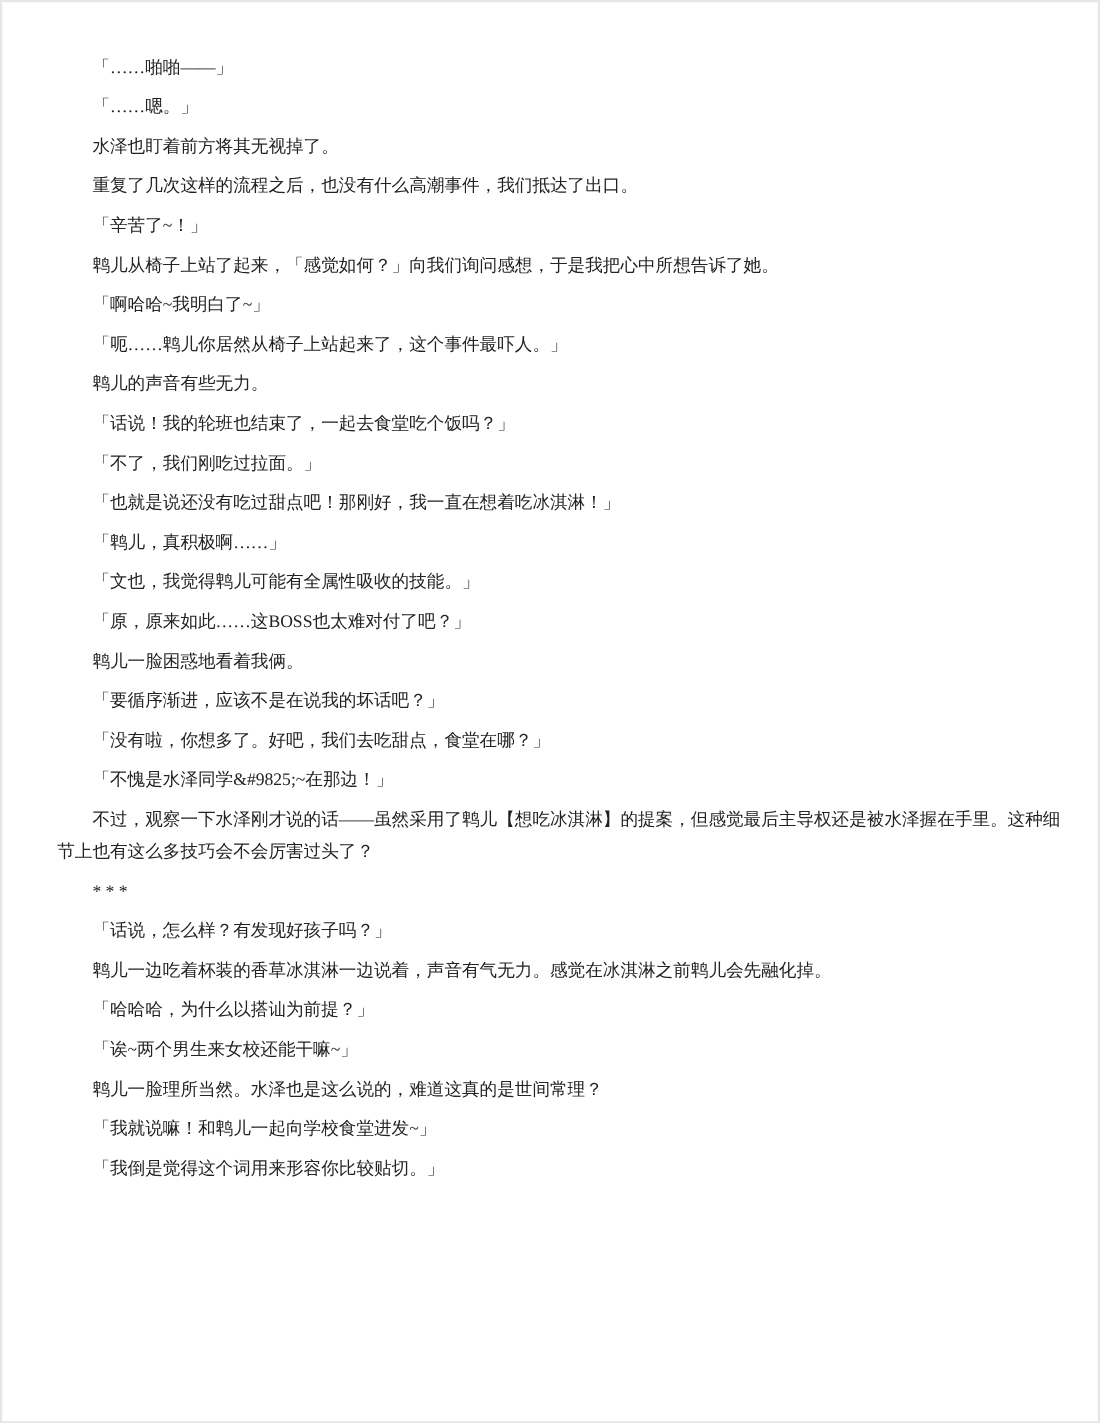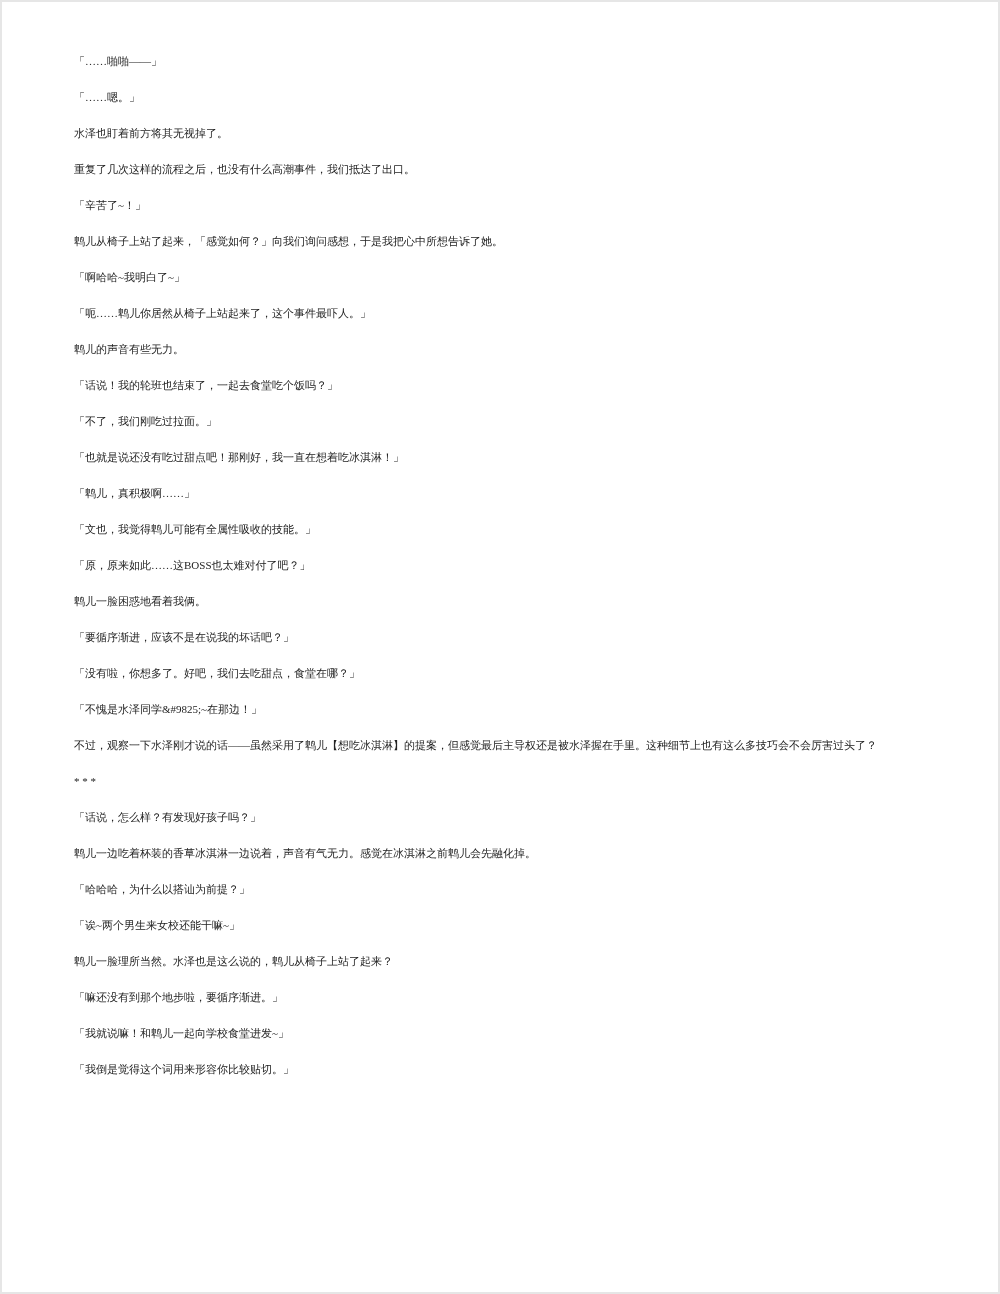--- a/index.html
+++ b/index.html
@@ -20,21 +20,21 @@
     border: 2px solid var(--page-border, #e6e6e6);
     overflow: hidden;
   }
   .content {
     box-sizing: border-box;
     padding: 38px 34px 0 50px;
     color: var(--text-color, #222222);
   }
   .content p.para {
     margin: 7px 0;
-    font-size: 11px;
+    font-size: 16px;
     line-height: 29px;
     text-indent: 2em;
     text-align: justify;
     letter-spacing: 0;
     word-break: break-all;
   }
 </style>
 </head>
 <body>
 
@@ -87,21 +87,20 @@
       <p class="para">* * *</p>
 
       <p class="para">「话说，怎么样？有发现好孩子吗？」</p>
 
       <p class="para">鹎儿一边吃着杯装的香草冰淇淋一边说着，声音有气无力。感觉在冰淇淋之前鹎儿会先融化掉。</p>
 
       <p class="para">「哈哈哈，为什么以搭讪为前提？」</p>
 
       <p class="para">「诶~两个男生来女校还能干嘛~」</p>
 
-      <p class="para">鹎儿一脸理所当然。水泽也是这么说的，鹎儿从椅子上站了起来？</p>
+      <p class="para">鹎儿一脸理所当然。水泽也是这么说的，难道这真的是世间常理？</p>
 
-      <p class="para">「嘛还没有到那个地步啦，要循序渐进。」</p>
 
       <p class="para">「我就说嘛！和鹎儿一起向学校食堂进发~」</p>
 
       <p class="para">「我倒是觉得这个词用来形容你比较贴切。」</p>
     </div>
 </div>
 
 </body></html>

